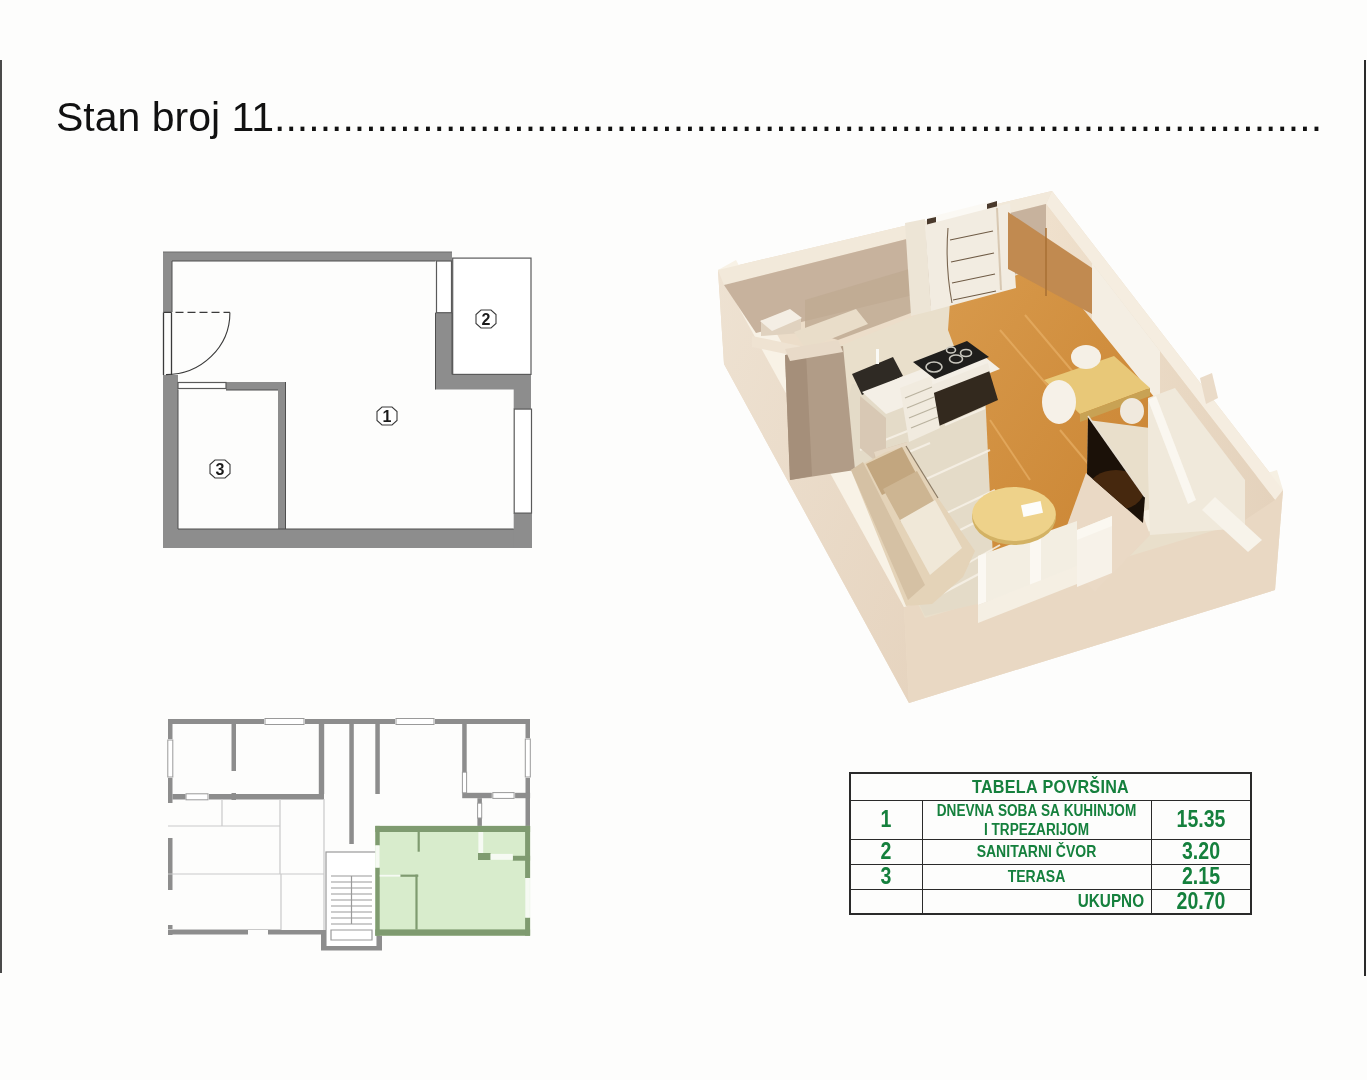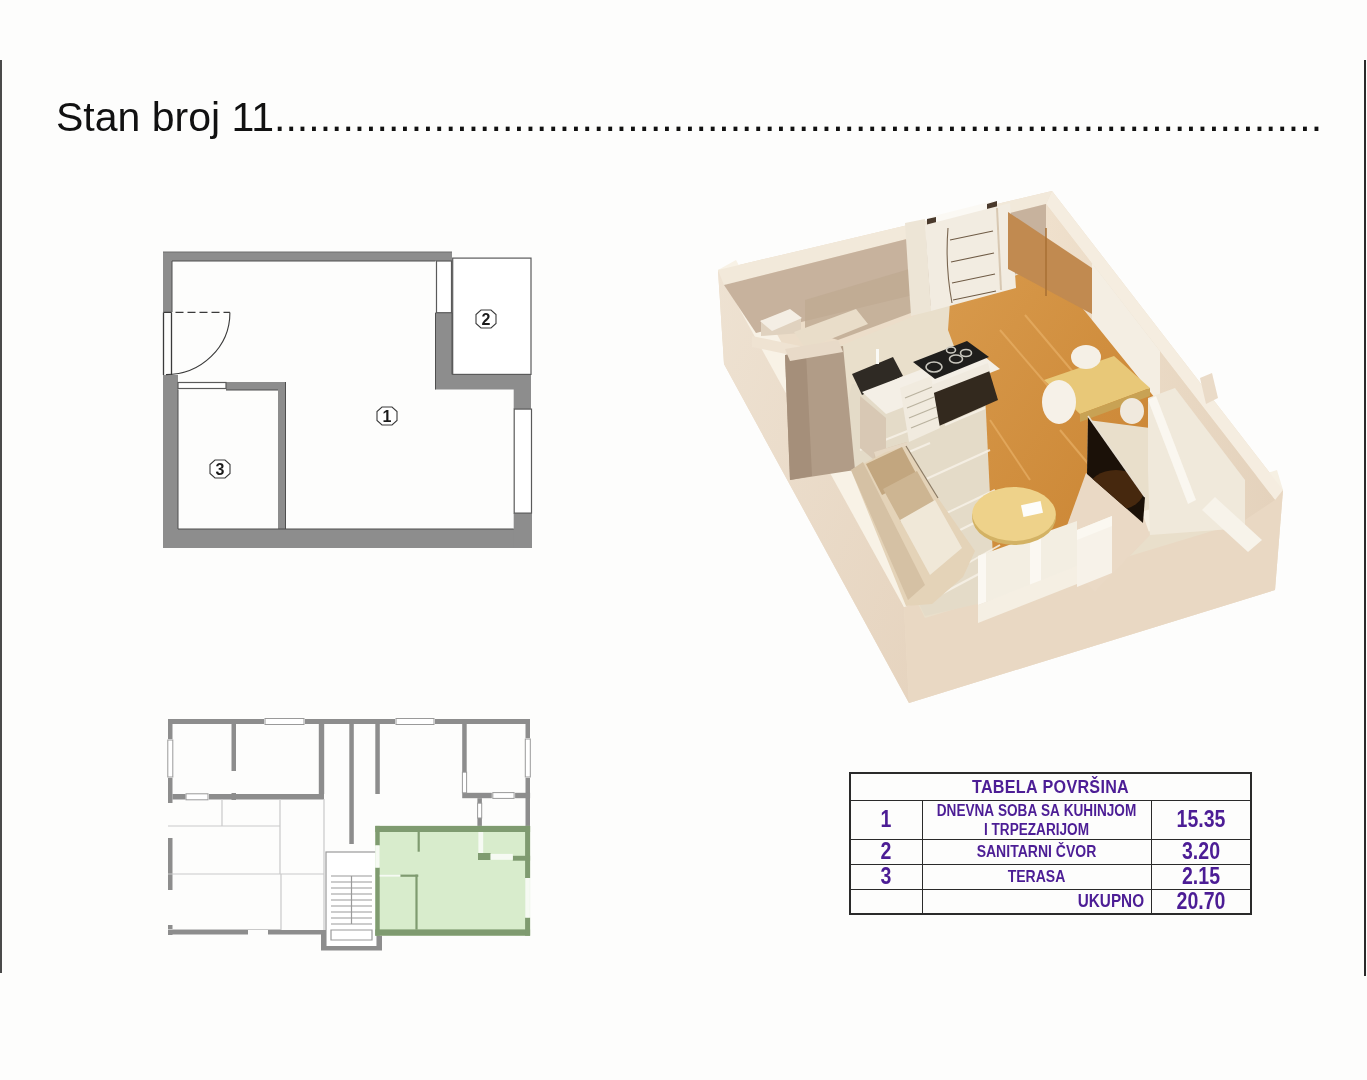--- a/index.html
+++ b/index.html
@@ -9,21 +9,21 @@
   .vline-l{position:absolute;left:0;top:60px;width:2px;height:913px;background:#4a4a4a;}
   .vline-r{position:absolute;left:1364px;top:60px;width:2px;height:916px;background:#2a2a2a;}
   .title{position:absolute;left:56px;top:97px;width:1268px;display:flex;
          font-size:41px;color:#111;white-space:nowrap;line-height:40px;}
   .title .dots{flex:1 1 auto;overflow:hidden;letter-spacing:0px;}
   .title .t2{}
   sup.sq{font-size:24px;position:relative;top:-13px;line-height:0;}
   
   .tbl{position:absolute;left:849px;top:772px;width:403px;height:143px;
        border:2px solid #2a2a2a;box-sizing:border-box;
-       font-family:"Liberation Sans", sans-serif;color:#4c1d95;}
+       font-family:"Liberation Sans", sans-serif;color:#15803d;}
   .tbl .cell{position:absolute;box-sizing:border-box;display:flex;
              align-items:center;justify-content:center;font-weight:bold;
              transform:scaleX(0.85);}
 </style>
 </head>
 <body>
 <div class="page">
   <div class="vline-l"></div>
   <div class="vline-r"></div>
   <div class="title">

